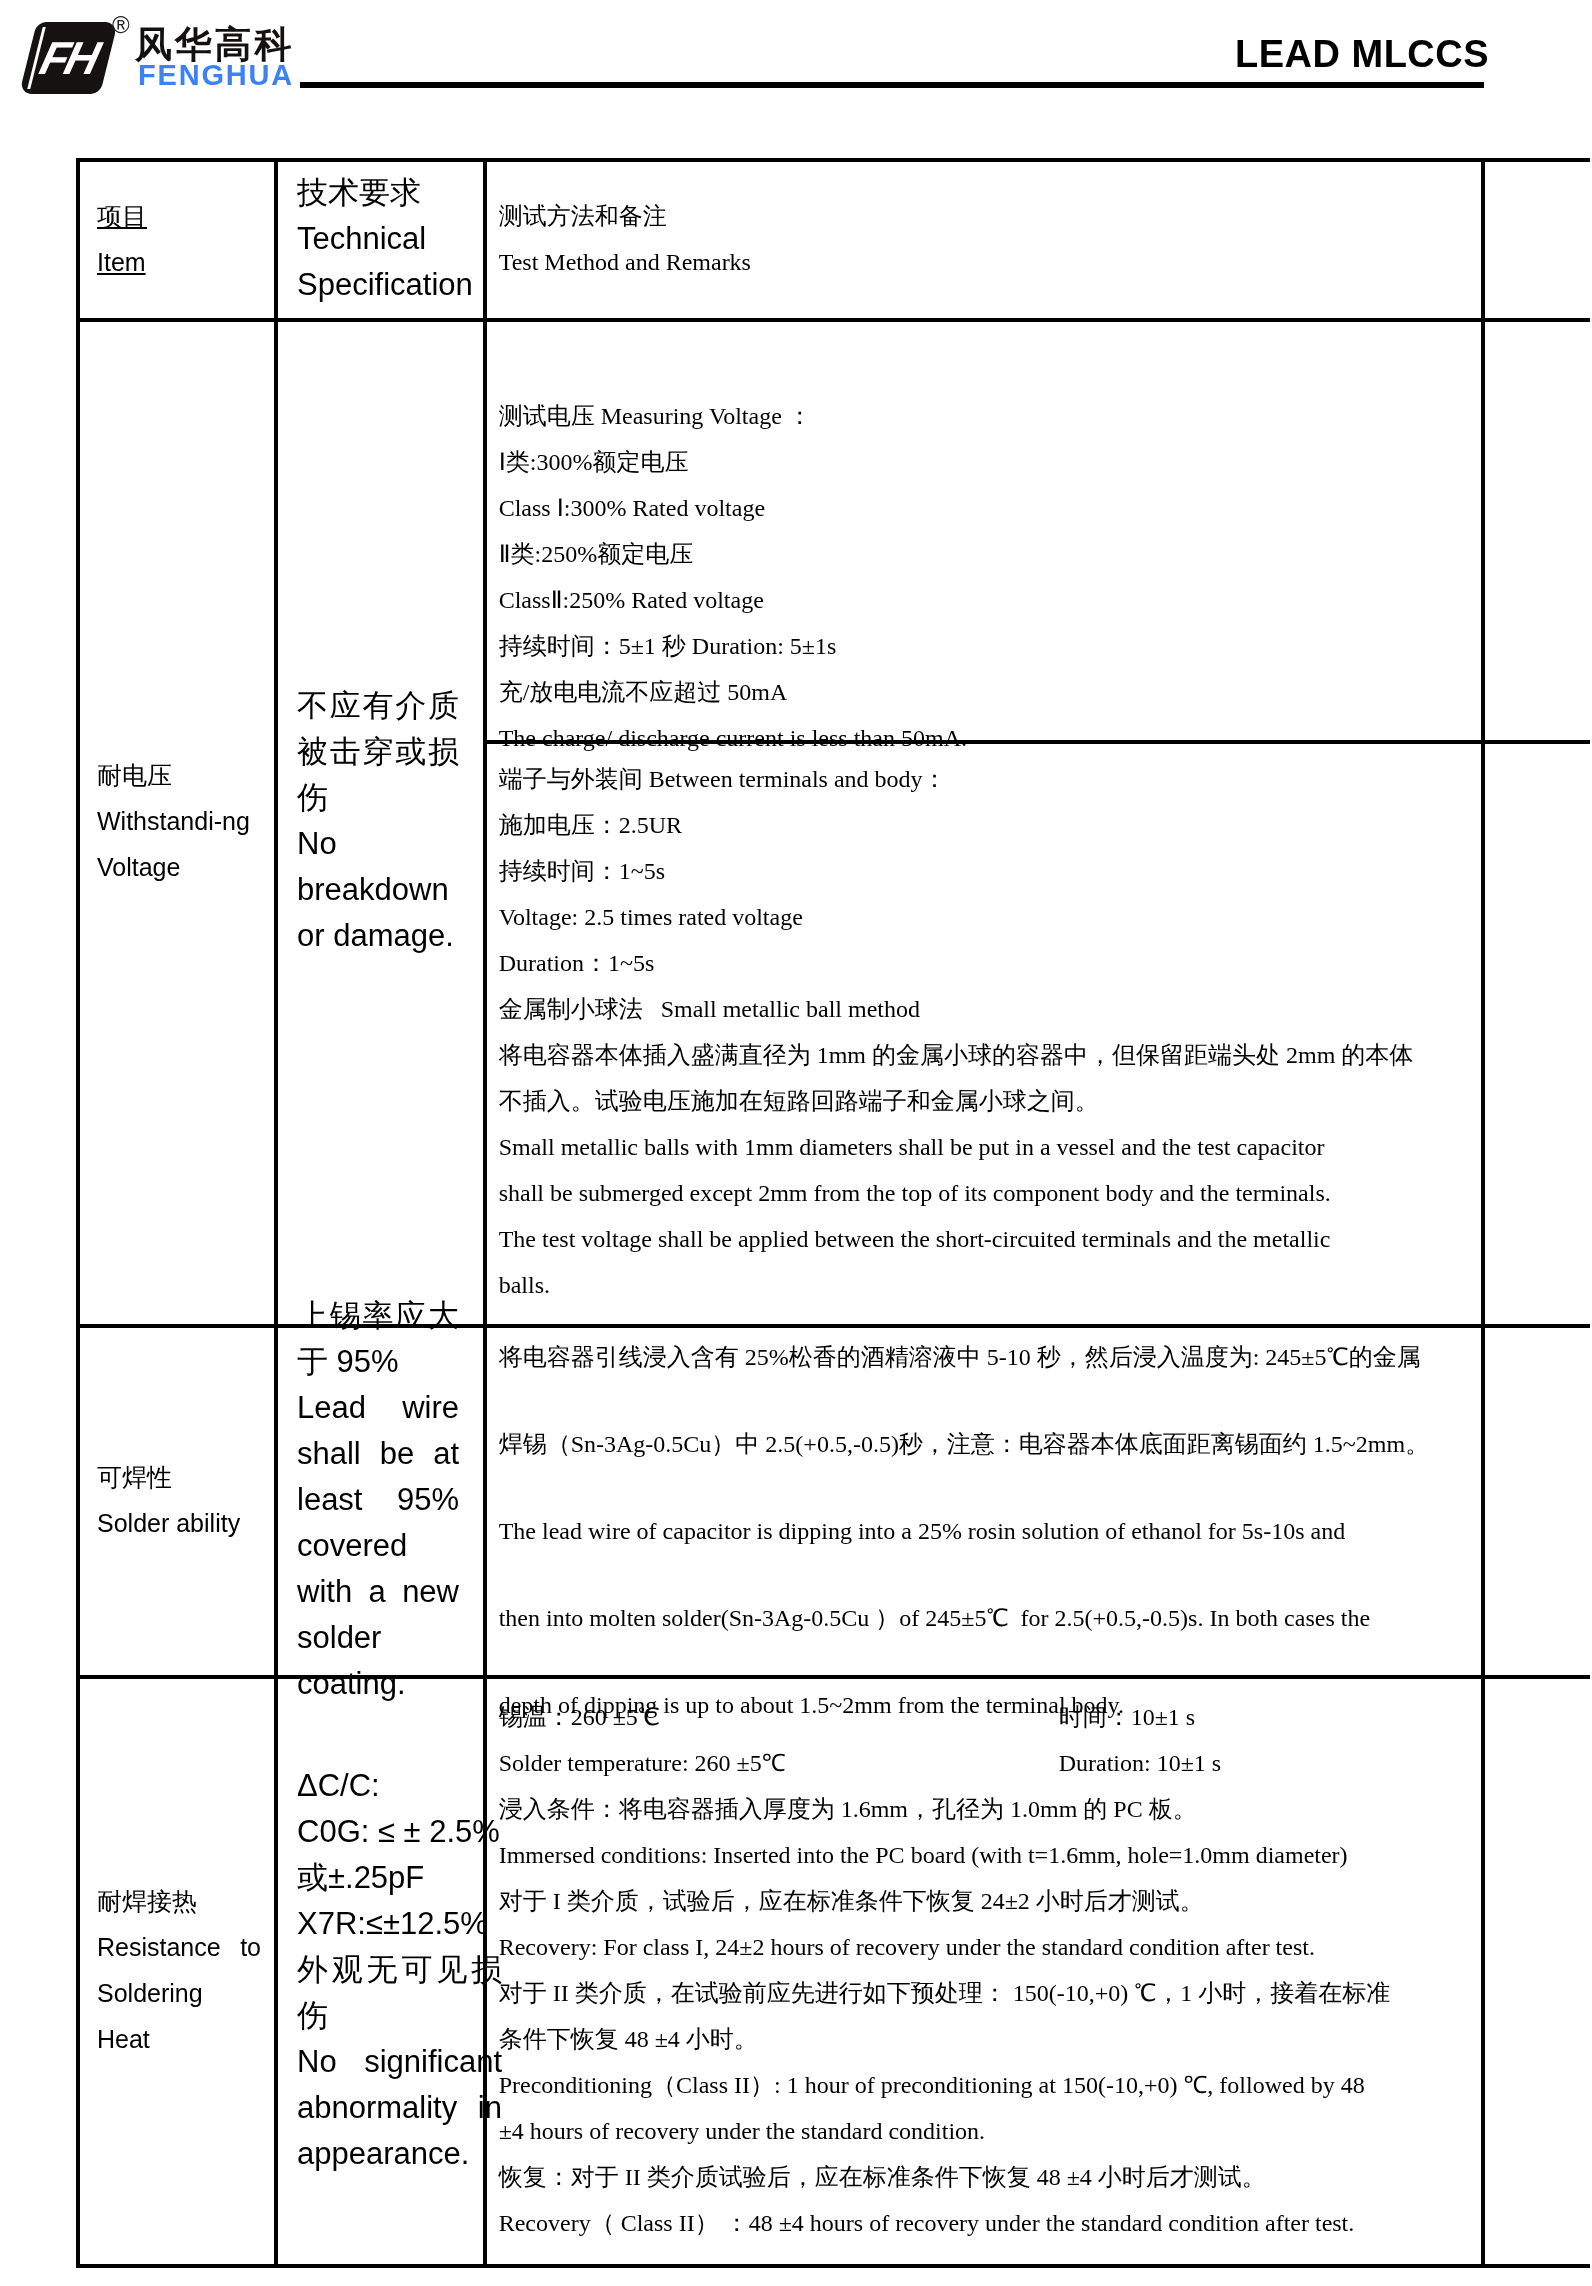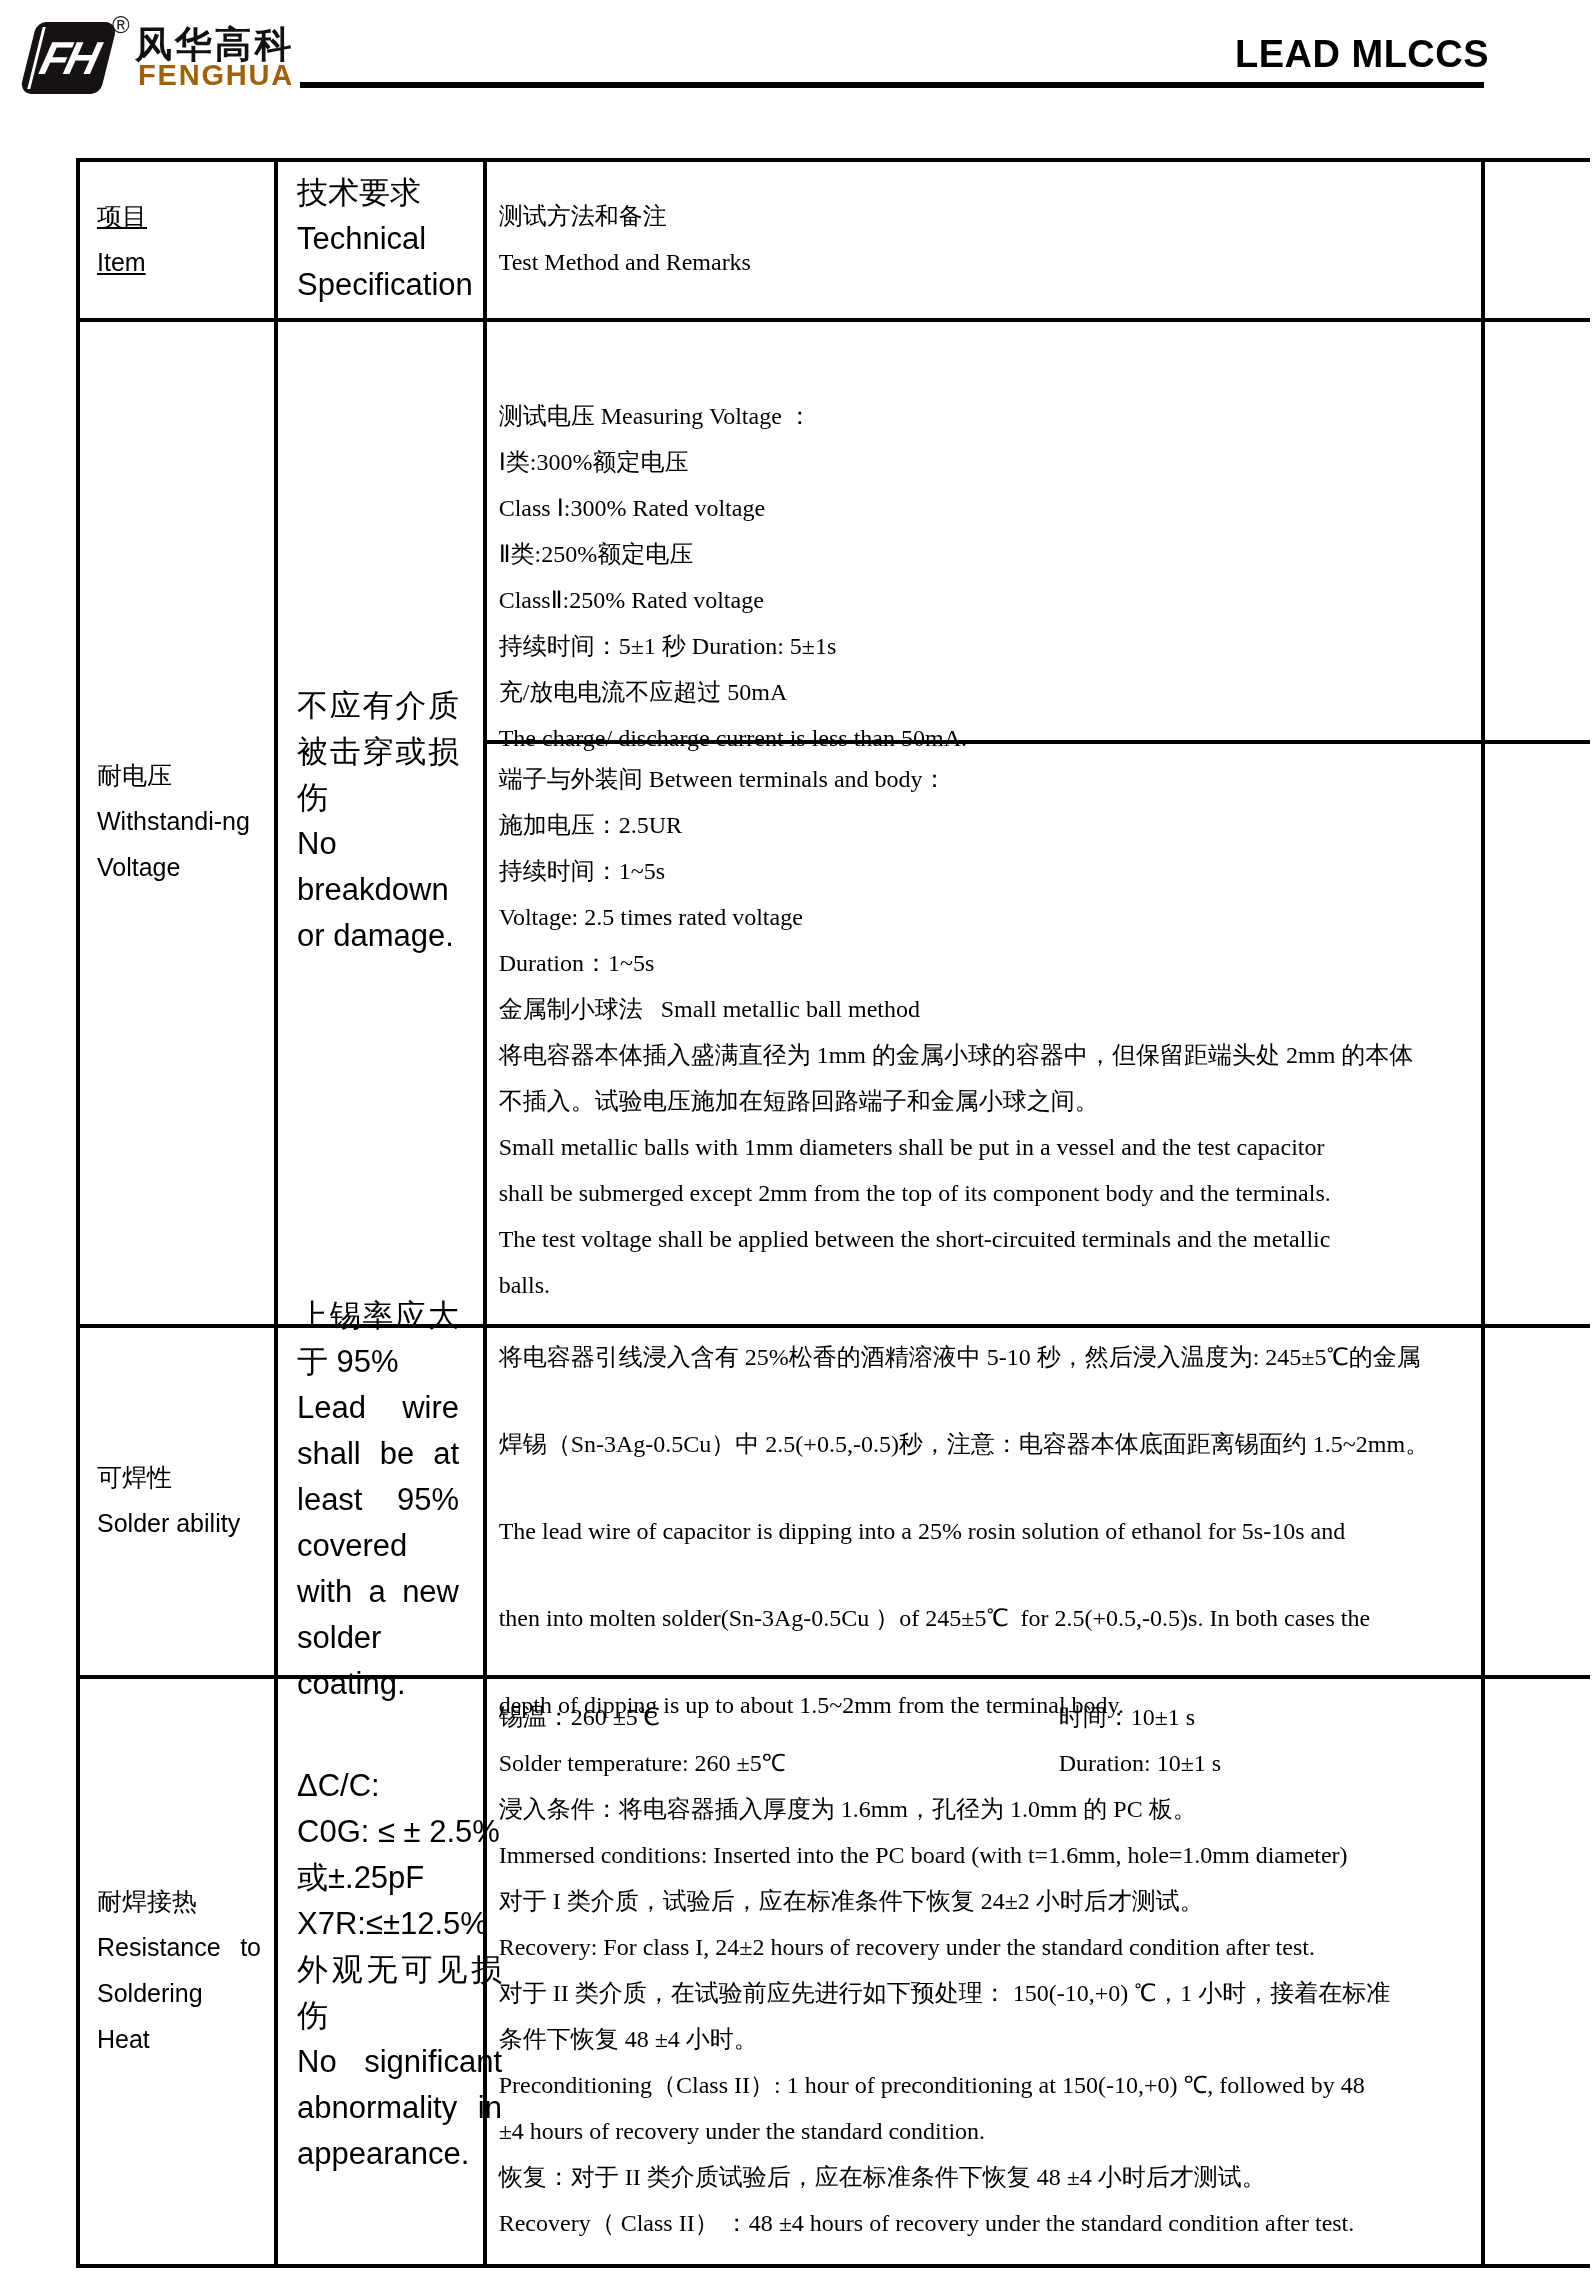--- a/index.html
+++ b/index.html
@@ -7,21 +7,21 @@
          font-family:"Liberation Sans","DejaVu Sans",sans-serif;color:#000;overflow:hidden;}
 
   
   .logo-mark{position:absolute;left:28px;top:22px;width:81px;height:72px;background:#151211;
              transform:skewX(-14deg);border-radius:9.2px 13px 9.2px 13px;display:flex;align-items:center;
              justify-content:center;overflow:hidden;}
   .logo-mark::before{content:"";position:absolute;left:6.5px;top:4.6px;bottom:4.6px;width:3.7px;background:#fff;}
   .logo-fh{color:#fff;font-weight:bold;font-style:italic;font-size:46px;letter-spacing:-3.7px;line-height:1;}
   .logo-reg{position:absolute;left:112px;top:11px;font-size:24px;color:#222;}
   .brand-cn{position:absolute;left:135px;top:20px;font-size:37px;font-weight:bold;letter-spacing:2.8px;color:#131010;}
-  .brand-en{position:absolute;left:138px;top:59px;font-size:29px;font-weight:bold;letter-spacing:1.8px;color:#a16207;}
+  .brand-en{position:absolute;left:138px;top:59px;font-size:29px;font-weight:bold;letter-spacing:1.8px;color:#3b82f6;}
   .doc-title{position:absolute;left:1235px;top:33px;width:222px;font-size:38px;font-weight:bold;
              letter-spacing:0.5px;white-space:nowrap;}
   .head-rule{position:absolute;left:300px;top:82px;width:1184px;height:5.5px;background:#000;}
 
   
   .hline,.vline{position:absolute;background:#000;}
   .hline{height:3.7px;}
   .vline{width:3.7px;}
 
   

